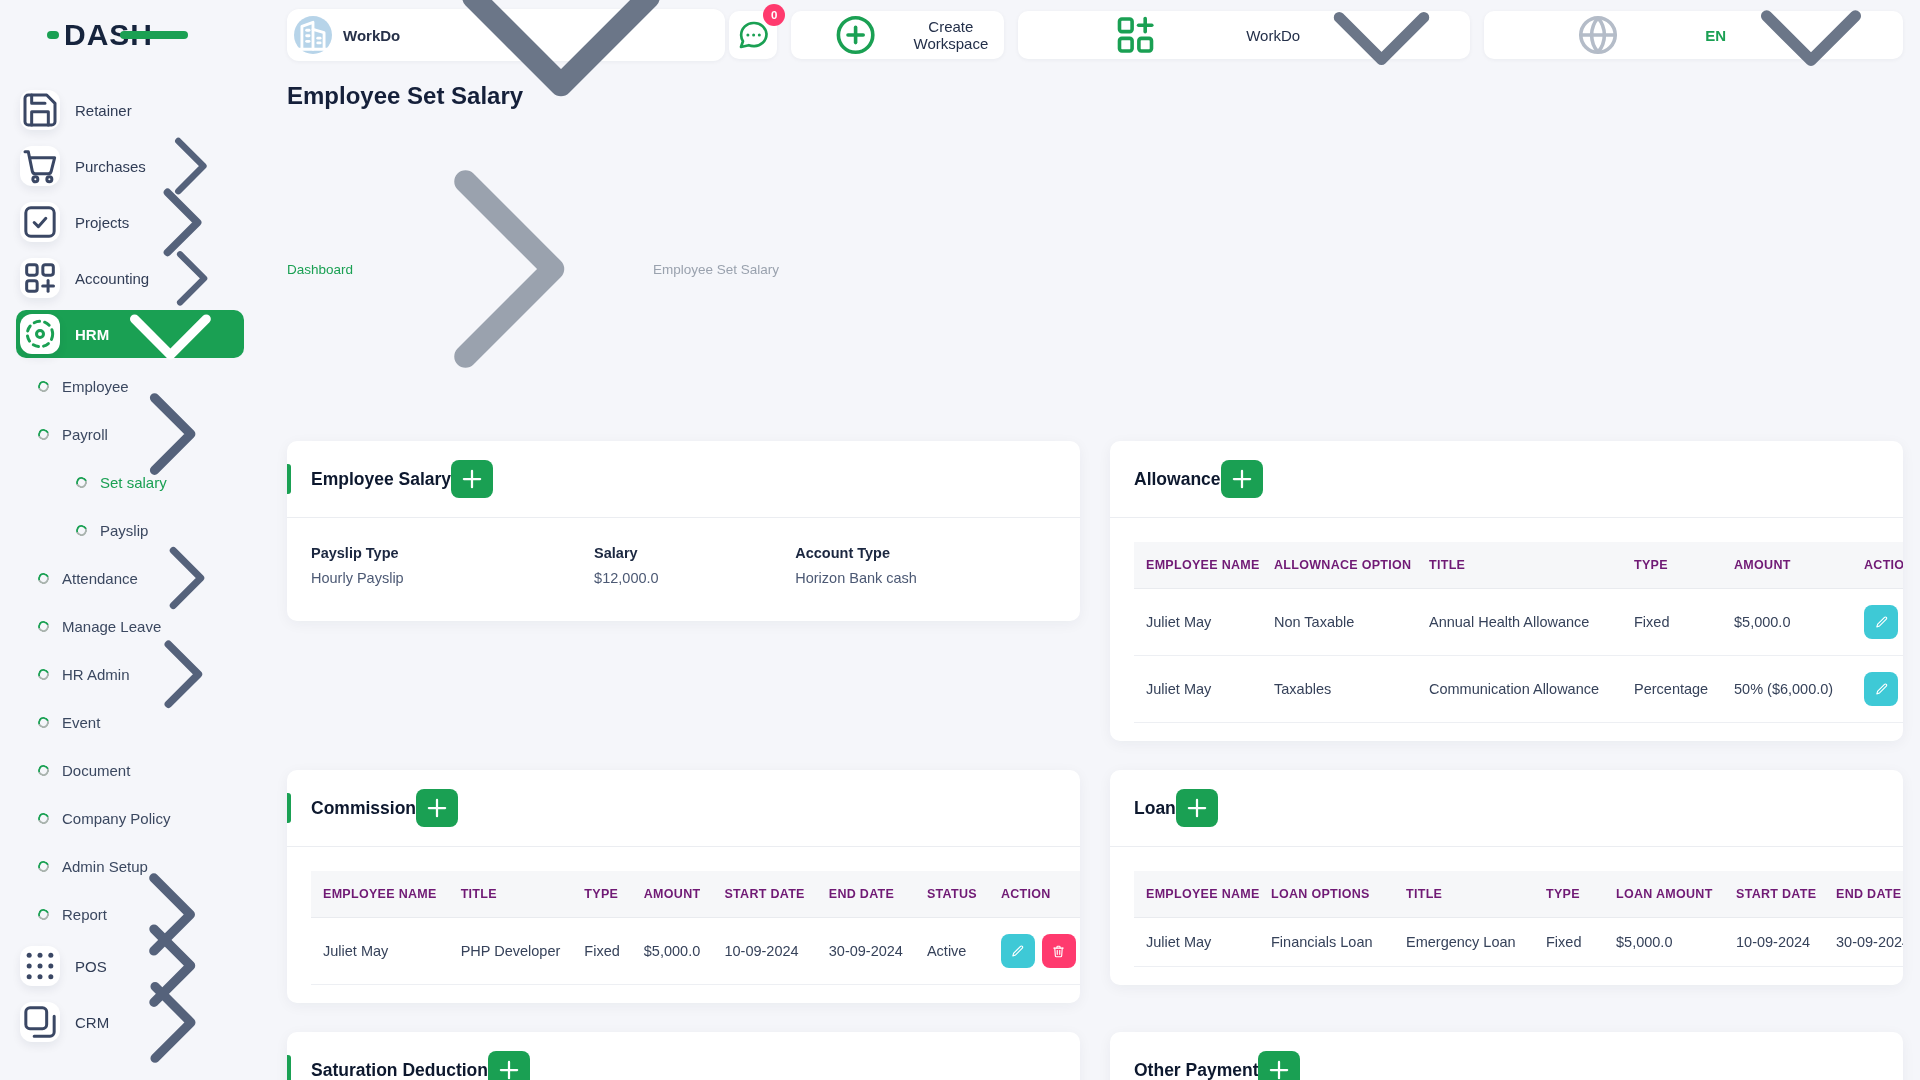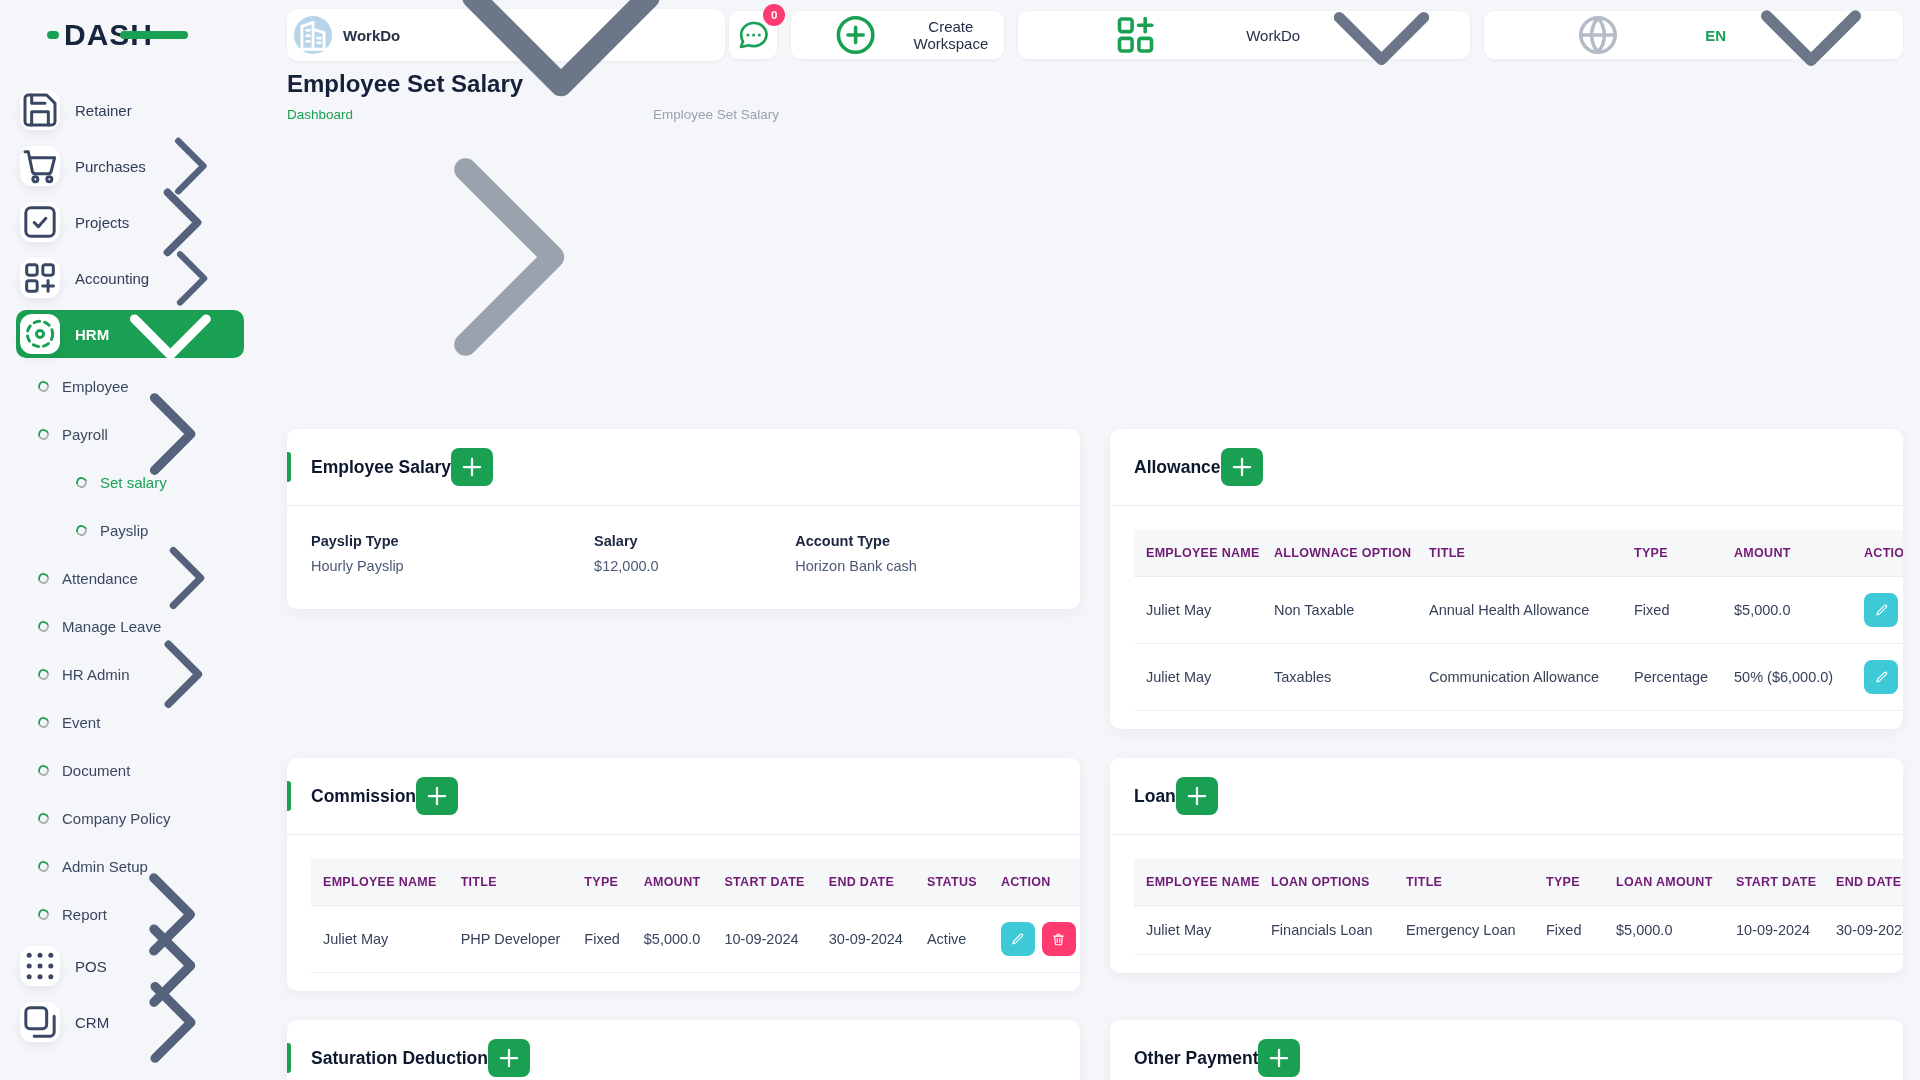--- a/index.html
+++ b/index.html
@@ -49,23 +49,23 @@
   .icon-btn { position:relative; width:48px; height:48px; background:#fff; border:0; border-radius:10px; display:flex; align-items:center; justify-content:center; color:#1aa053; box-shadow:0 1px 4px rgba(20,35,60,.05); cursor:pointer; }
   .icon-btn svg { width:22px; height:22px; }
   .badge { position:absolute; top:-7px; right:-8px; min-width:22px; height:22px; padding:0 4px; border-radius:11px; background:#ff3a6e; color:#fff; font-size:11.5px; font-weight:700; display:flex; align-items:center; justify-content:center; }
   .pill { height:48px; background:#fff; border:0; border-radius:10px; display:flex; align-items:center; gap:9px; padding:0 16px; font-size:15px; font-weight:500; color:#232f49; box-shadow:0 1px 4px rgba(20,35,60,.05); cursor:pointer; font-family:inherit; }
   .pill .g-ico { color:#1aa053; display:flex; }
   .pill .g-ico svg { width:20px; height:20px; }
   .pill .gray-ico { color:#b4bcc8; display:flex; }
   .pill .gray-ico svg { width:20px; height:20px; }
   .lang-label { color:#1aa053; font-weight:600; }
 
-  .page-head { }
+  .page-head { margin-top:12px; }
   .page-title { margin:0; font-size:24px; font-weight:700; color:#15203a; }
-  .breadcrumb { display:flex; align-items:flex-start; gap:0; margin-top:9px; font-size:13.5px; }
+  .breadcrumb { display:flex; align-items:center; gap:0; margin-top:9px; font-size:13.5px; }
   .crumb-link { color:#1aa053; cursor:pointer; }
   .crumb-sep { color:#9aa2ae; display:flex; }
   .crumb-sep svg { width:10px; height:10px; }
   .crumb-current { color:#9aa2ae; }
 
   
   .grid { display:grid; grid-template-columns:1fr 1fr; column-gap:30px; row-gap:29px; align-items:start; margin-top:22px; }
   .card { position:relative; background:#fff; border-radius:10px; box-shadow:0 3px 14px rgba(25,39,62,.05); overflow:hidden; }
   .card-head { position:relative; min-height:76px; display:flex; align-items:center; justify-content:flex-start; padding:19px 24px; border-bottom:1px solid #ebedf1; }
   .card.accent .card-head::before { content:""; position:absolute; left:0; top:23px; width:4px; height:30px; background:#1aa053; border-radius:0 3px 3px 0; }

